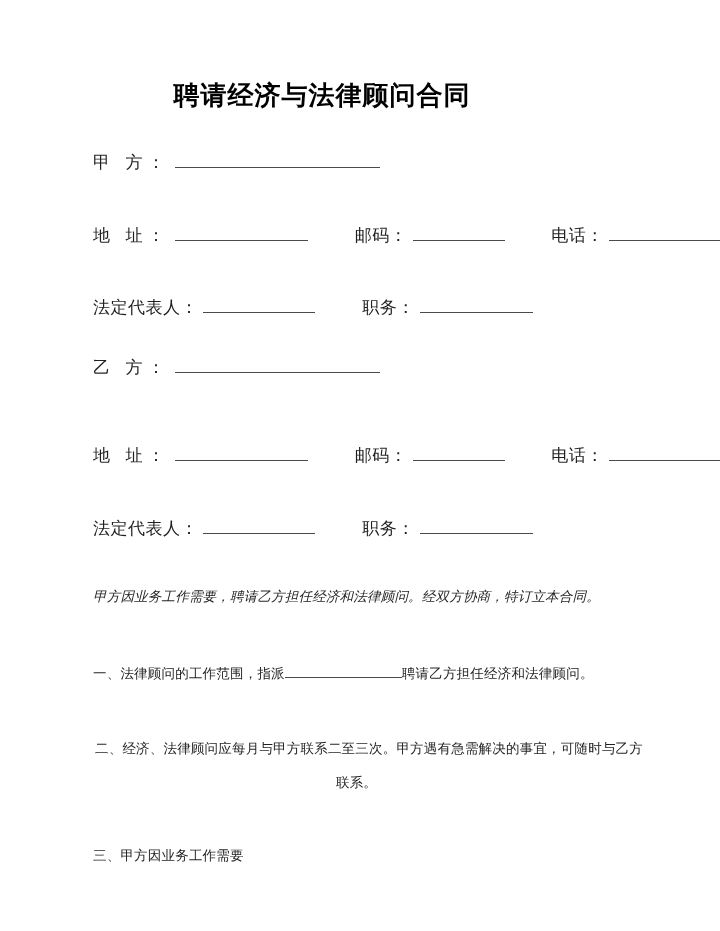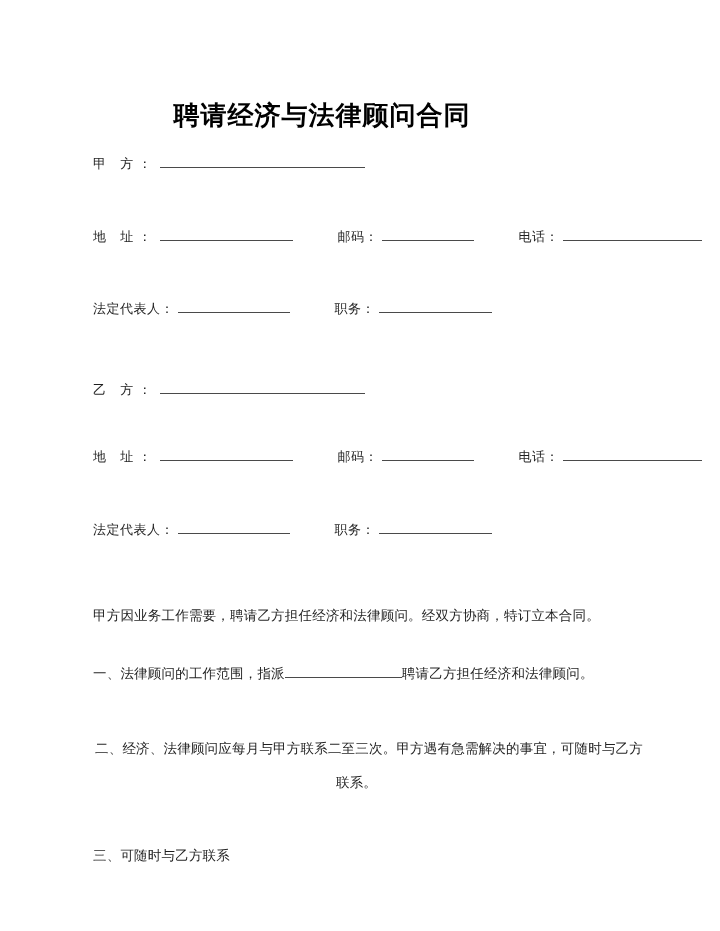--- a/index.html
+++ b/index.html
@@ -30,28 +30,27 @@
     position: absolute;
     left: 0;
     top: 78px;
     width: 644px;
     text-align: center;
     font-size: 26px;
     font-weight: bold;
     letter-spacing: 1px;
     color: #000000;
     line-height: 34px;
-    margin-top: 20px;
   }
 
   
   .form-row {
     position: absolute;
     left: 93px;
-    font-size: 13px;
+    font-size: 17px;
     line-height: 20px;
     color: #1f1f1f;
     white-space: nowrap;
   }
   .label {
     display: inline-block;
     vertical-align: baseline;
     letter-spacing: 0.5px;
   }
   
@@ -121,21 +120,21 @@
   </div>
 
   <div class="form-row" style="top:297px;">
     <span class="label">法定代表人：</span>
     <span class="blank w-rep"></span>
     <span class="gap-md"></span>
     <span class="label">职务：</span>
     <span class="blank w-title"></span>
   </div>
 
-  <div class="form-row" style="top:378px;">
+  <div class="form-row" style="top:357px;">
     <span class="label spaced">乙 方：</span>
     <span class="blank w-party"></span>
   </div>
 
   <div class="form-row" style="top:445px;">
     <span class="label spaced">地 址：</span>
     <span class="blank w-addr"></span>
     <span class="gap-md"></span>
     <span class="label">邮码：</span>
     <span class="blank w-zip"></span>
@@ -145,23 +144,23 @@
   </div>
 
   <div class="form-row" style="top:518px;">
     <span class="label">法定代表人：</span>
     <span class="blank w-rep"></span>
     <span class="gap-md"></span>
     <span class="label">职务：</span>
     <span class="blank w-title"></span>
   </div>
 
-  <div class="para" style="top:598px;">甲方因业务工作需要，聘请乙方担任经济和法律顾问。经双方协商，特订立本合同。</div>
+  <div class="para" style="top:579px;font-style:italic;">甲方因业务工作需要，聘请乙方担任经济和法律顾问。经双方协商，特订立本合同。</div>
 
   <div class="para" style="top:656px;">
     <span>一、法律顾问的工作范围，指派</span><span class="inline-blank"></span><span>聘请乙方担任经济和法律顾问。</span>
   </div>
 
   <div class="para hang" style="top:731px;text-align:center;">二、经济、法律顾问应每月与甲方联系二至三次。甲方遇有急需解决的事宜，可随时与乙方联系。</div>
 
-  <div class="para" style="top:838px;">三、可随时与乙方联系</div>
+  <div class="para" style="top:838px;">三、甲方因业务工作需要</div>
 
 </div>
 
 </body></html>

